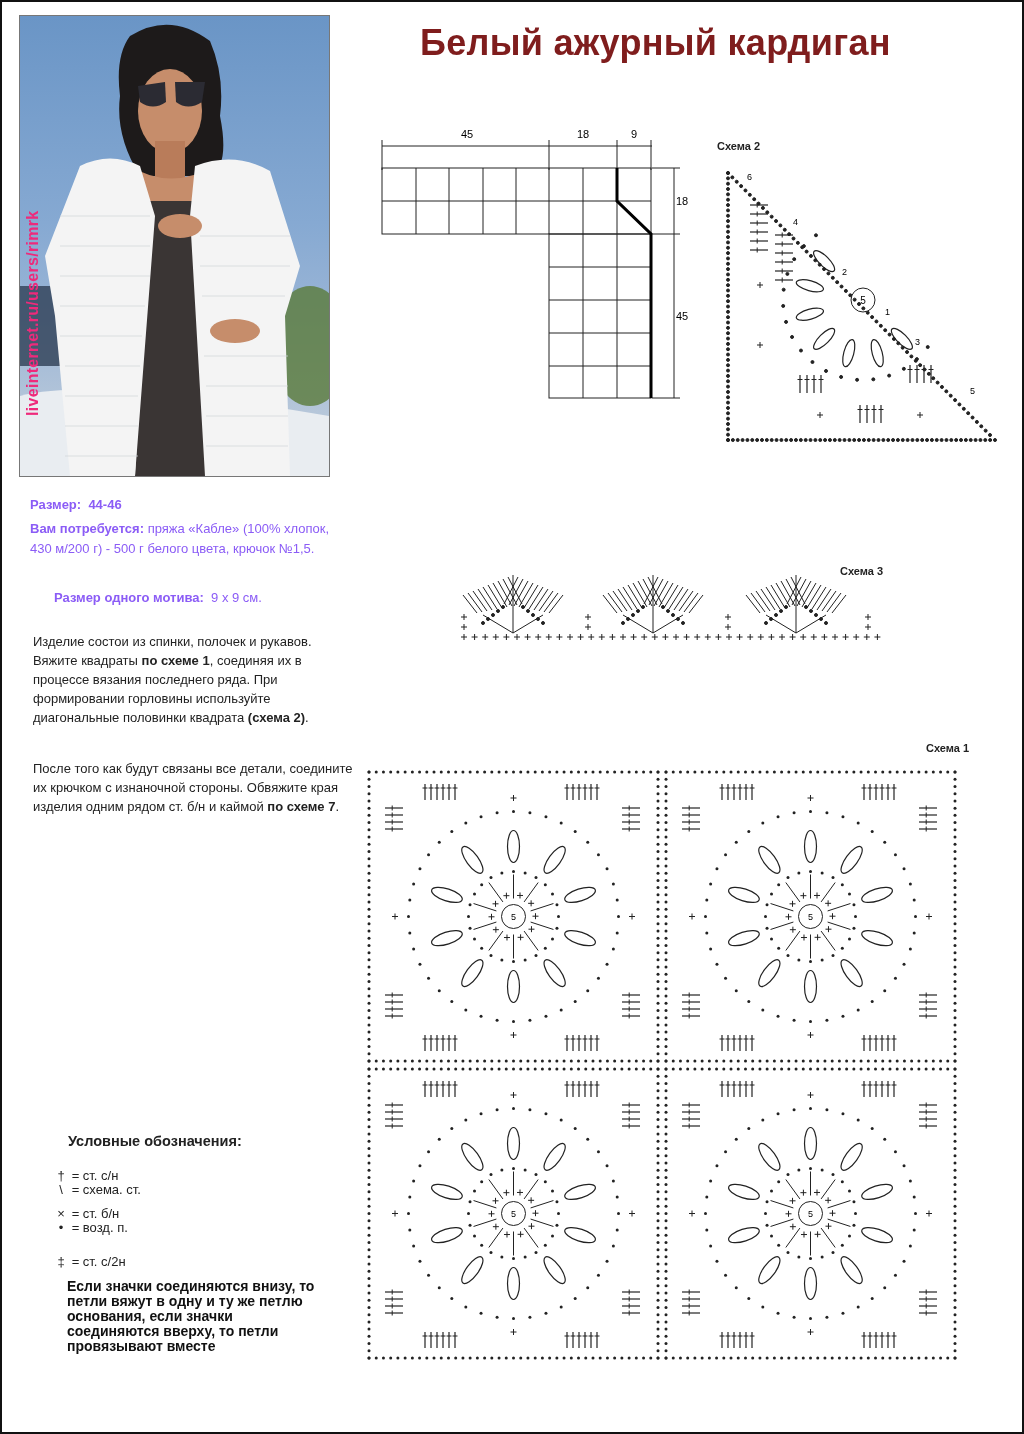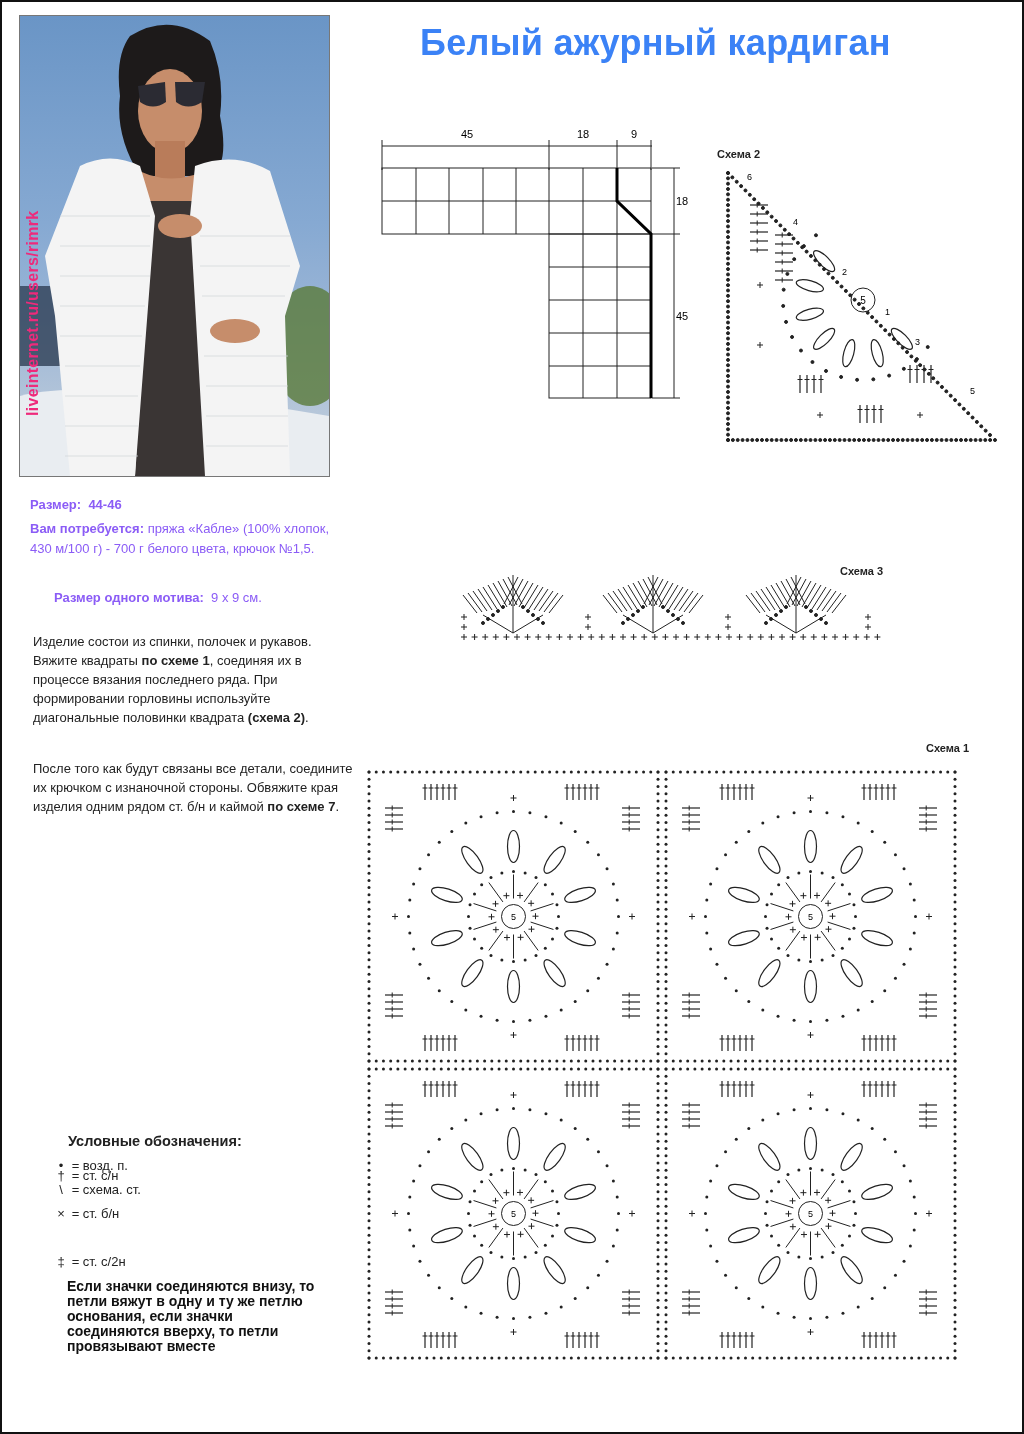--- a/index.html
+++ b/index.html
@@ -7,21 +7,21 @@
            font-family: "Liberation Sans", sans-serif; color: #1a1a1a; }
     .frame { position: absolute; left: 0; top: 0; width: 1020px; height: 1430px;
              border: 2px solid #111; box-sizing: content-box; }
     .photo { position: absolute; left: 19px; top: 15px; width: 309px; height: 460px;
              border: 1px solid #777; overflow: hidden;
              background: linear-gradient(180deg, #6a95c6 0%, #86a9d2 45%, #9ab5d6 65%, #c8d2dc 100%); }
     .photo svg { position: absolute; left: 0; top: 0; }
     .watermark { position: absolute; left: 24px; top: 416px; transform-origin: left top;
                  transform: rotate(-90deg); color: #ee2a7b; font-weight: bold;
                  font-size: 16px; white-space: nowrap; letter-spacing: 0.3px; }
-    .title { position: absolute; left: 420px; top: 22px; color: #3b82f6; font-weight: bold;
+    .title { position: absolute; left: 420px; top: 22px; color: #7f1d1d; font-weight: bold;
              font-size: 36px; letter-spacing: 0.3px; }
     .spec { position: absolute; left: 30px; font-size: 13px; line-height: 20px; color: #8b5cf6; }
     .spec b { font-weight: bold; }
     .spec .v { font-weight: normal; }
     .body-text { position: absolute; left: 33px; width: 325px; font-size: 13px; line-height: 19px; color: #222;
                  text-align: left; }
     .body-text b { font-weight: bold; }
     .legend-title { position: absolute; left: 68px; top: 1133px; font-size: 14.5px; font-weight: bold; color: #222; }
     .legend-row { position: absolute; left: 54px; font-size: 13px; color: #222; }
     .legend-row .sym { display: inline-block; width: 14px; text-align: center; }
@@ -67,35 +67,35 @@
 </div>
 <div class="watermark">liveinternet.ru/users/rimrk</div>
 
 <div class="title">Белый ажурный кардиган</div>
 
 <div class="spec" style="top:495px;">
   <b>Размер:</b>&nbsp;&nbsp;<b>44-46</b>
 </div>
 <div class="spec" style="top:519px; width:300px;">
   <b>Вам потребуется:</b>
-  <span class="v">пряжа «Кабле» (100% хлопок, 430 м/100 г) - 700 г белого цвета, крючок №1,5.</span>
+  <span class="v">пряжа «Кабле» (100% хлопок, 430 м/200 г) - 500 г белого цвета, крючок №1,5.</span>
 </div>
 <div class="spec" style="top:588px; left:34px;margin-left:20px;">
   <b>Размер одного мотива:</b>&nbsp;&nbsp;<span class="v">9 х 9 см.</span>
 </div>
 
 <div class="body-text" style="top:632px;">
   <span>Изделие состои из спинки, полочек и рукавов. Вяжите квадраты </span><b>по схеме 1</b><span>, соединяя их в процессе вязания последнего ряда. При формировании горловины используйте диагональные половинки квадрата </span><b>(схема 2)</b><span>.</span>
 </div>
 <div class="body-text" style="top:759px;">
   <span>После того как будут связаны все детали, соедините их крючком с изнаночной стороны. Обвяжите края изделия одним рядом ст. б/н и каймой </span><b>по схеме 7</b><span>.</span>
 </div>
 
 <div class="legend-title">Условные обозначения:</div>
-<div class="legend-row" style="top:1158px;"><span class="sym">•</span> <span>= возд. п.</span></div>
+<div class="legend-row" style="top:1220px;"><span class="sym">•</span> <span>= возд. п.</span></div>
 <div class="legend-row" style="top:1182px;"><span class="sym">\</span> <span>= схема. ст.</span></div>
 <div class="legend-row" style="top:1206px;"><span class="sym">×</span> <span>= ст. б/н</span></div>
 <div class="legend-row" style="top:1160px;margin-top:8px;"><span class="sym">†</span> <span>= ст. с/н</span></div>
 <div class="legend-row" style="top:1254px;"><span class="sym">‡</span> <span>= ст. с/2н</span></div>
 <div class="legend-note">Если значки соединяются внизу, то петли вяжут в одну и ту же петлю основания, если значки соединяются вверху, то петли провязывают вместе</div>
 
 <svg style="position:absolute; left:372px; top:120px;" width="330" height="290">
   <g stroke="#222" stroke-width="1" fill="none">
 
     <line x1="10" y1="26" x2="280" y2="26"></line>
@@ -127,21 +127,21 @@
     <line x1="177" y1="246" x2="279" y2="246"></line>
   </g>
   <path d="M245 48 L245 81 L279 114 L279 278" stroke="#000" stroke-width="3" fill="none"></path>
   <text x="95" y="18" font-size="11" text-anchor="middle">45</text>
   <text x="211" y="18" font-size="11" text-anchor="middle">18</text>
   <text x="262" y="18" font-size="11" text-anchor="middle">9</text>
   <text x="310" y="85" font-size="11" text-anchor="middle">18</text>
   <text x="310" y="200" font-size="11" text-anchor="middle">45</text>
 </svg>
 
-<div class="scheme-label" style="left:717px; top:148px;">Схема 2</div>
+<div class="scheme-label" style="left:717px; top:140px;">Схема 2</div>
 <svg id="scheme2" style="position:absolute; left:720px; top:165px;" width="290" height="285">
   <g stroke="#222" fill="none" stroke-width="1" id="s2g">
       <circle cx="8" cy="8" r="1.5" fill="#222"></circle>
       <circle cx="12.366666666666667" cy="12.366666666666667" r="1.5" fill="#222"></circle>
       <circle cx="16.733333333333334" cy="16.733333333333334" r="1.5" fill="#222"></circle>
       <circle cx="21.1" cy="21.1" r="1.5" fill="#222"></circle>
       <circle cx="25.466666666666665" cy="25.466666666666665" r="1.5" fill="#222"></circle>
       <circle cx="29.833333333333332" cy="29.833333333333332" r="1.5" fill="#222"></circle>
       <circle cx="34.2" cy="34.2" r="1.5" fill="#222"></circle>
       <circle cx="38.56666666666666" cy="38.56666666666666" r="1.5" fill="#222"></circle>

